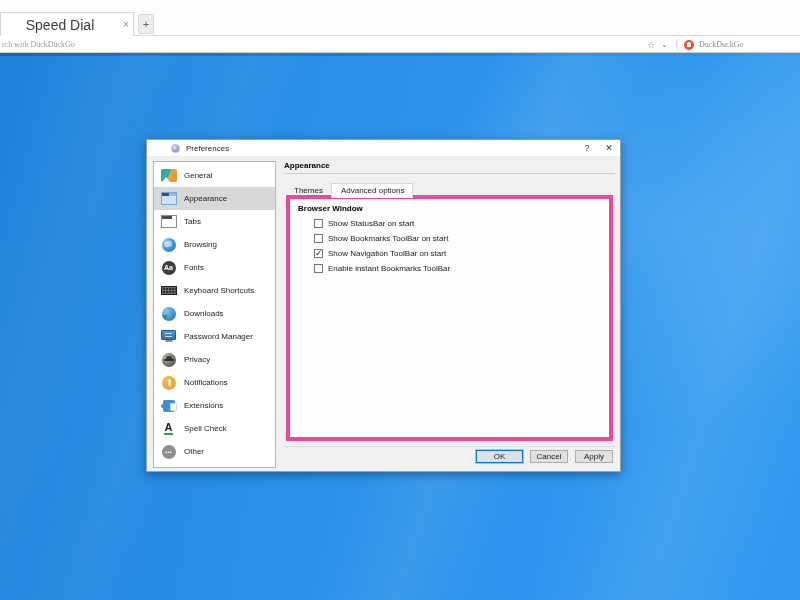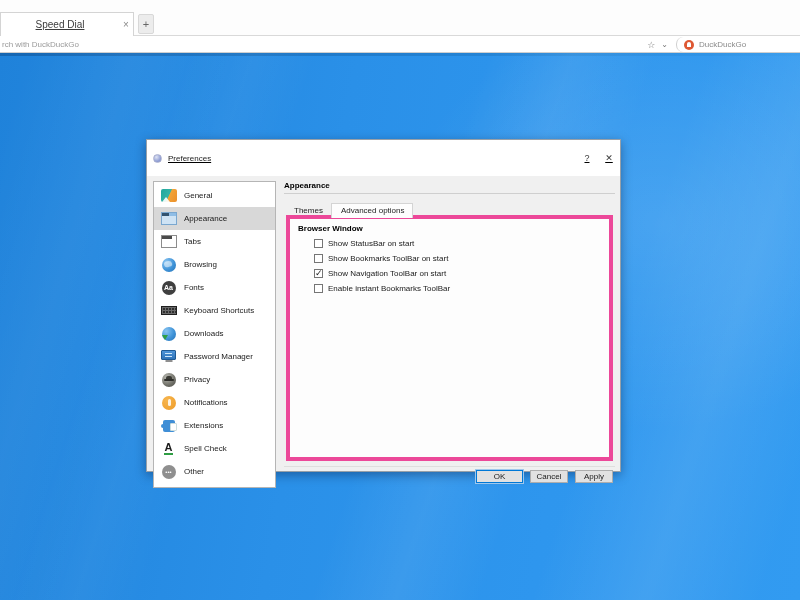--- a/index.html
+++ b/index.html
@@ -4,26 +4,26 @@
 <style>
   * { margin:0; padding:0; box-sizing:border-box; }
   html,body { background:#fff; }
   body { font-family:"Liberation Sans", sans-serif; }
   .screen { position:relative; width:800px; height:600px; overflow:hidden; background:#fff; }
 
   
   .tabstrip { position:absolute; top:0; left:0; right:0; height:36px; background:#fdfdfd; border-bottom:1px solid #d9d9d9; }
   .tab { position:absolute; left:0; top:12px; width:134px; height:24px; background:#fff;
          border:1px solid #d4d4d4; border-bottom:none; display:flex; align-items:center; }
-  .tab-title { flex:1; text-align:center; font-size:10px; color:#3c3c3c;text-decoration:underline; }
+  .tab-title { flex:1; text-align:center; font-size:14px; color:#3c3c3c; }
   .tab-close { width:14px; font-size:10px; color:#8a8a8a; text-align:center; cursor:default; }
   .newtab-btn { position:absolute; left:138px; top:14px; width:16px; height:20px; background:#ececec;
                 border:1px solid #d8d8d8; border-radius:2px; color:#666; font-size:11px; line-height:18px; text-align:center; }
   .toolbar { position:absolute; top:37px; left:0; right:0; height:16px; background:#fff;
-             border-bottom:1px solid #cfcfcf; display:flex; align-items:stretch; }
+             border-bottom:1px solid #cfcfcf; display:flex; align-items:stretch;font-family:Liberation Serif, serif; }
   .addressbar { flex:1; display:flex; align-items:center; padding-left:2px; }
   .addr-text { flex:1; font-size:8px; color:#9a9a9a; }
   .star { font-size:9px; color:#777; margin-right:6px; }
   .chev { font-size:8px; color:#777; margin-right:8px; }
   .searchbox { width:124px; border-left:1px solid #d0d0d0; display:flex; align-items:center; gap:5px; padding-left:7px;border-radius:7px; }
   .ddg-logo { width:10px; height:10px; border-radius:50%; background:#de5833; position:relative; flex:none; }
   .ddg-logo::after { content:""; position:absolute; left:3px; top:2px; width:4px; height:5px; background:#fff; border-radius:2px 2px 0 0; }
   .ddg-text { font-size:8px; color:#8a8a8a; }
 
   
@@ -36,21 +36,21 @@
   .s1 { left:-70px; width:210px; opacity:.5; }
   .s2 { left:90px; width:130px; opacity:.45; }
   .s3 { left:390px; width:170px; opacity:.8; }
   .s4 { left:610px; width:230px; opacity:1; }
   .glow { position:absolute; right:-120px; top:-40px; width:520px; height:420px;
           background:radial-gradient(ellipse, rgba(255,255,255,.12), transparent 70%); }
 
   
   .dialog { position:absolute; left:146px; top:139px; width:475px; height:333px;
             background:#f0f0f0; border:1px solid #98a0a8; box-shadow:0 3px 10px rgba(0,0,30,.35); }
-  .titlebar { height:36px; background:#fff; display:flex; align-items:center; padding-left:6px;text-decoration:underline; }
+  .titlebar { height:16px; background:#fff; display:flex; align-items:center; padding-left:24px; }
   .dlg-icon { width:9px; height:9px; border-radius:50%; flex:none;
               background:radial-gradient(circle at 35% 30%, #dfe4f4, #94a2d6 60%, #7284c6); border:1px solid #aab0cf; }
   .dlg-title { font-size:8px; color:#1a1a1a; margin-left:6px; flex:1; }
   .dlg-help, .dlg-close { width:22px; text-align:center; font-size:9px; color:#3a3a3a; }
   .dlg-body { position:relative; height:312px; }
 
   
   .sidebar { position:absolute; left:6px; top:5px; width:123px; bottom:0;
              background:#fff; border:1px solid #b5b5b5; padding-top:2px; overflow:hidden; }
   .sb-item { height:23px; display:flex; align-items:center; padding-left:6px; }

